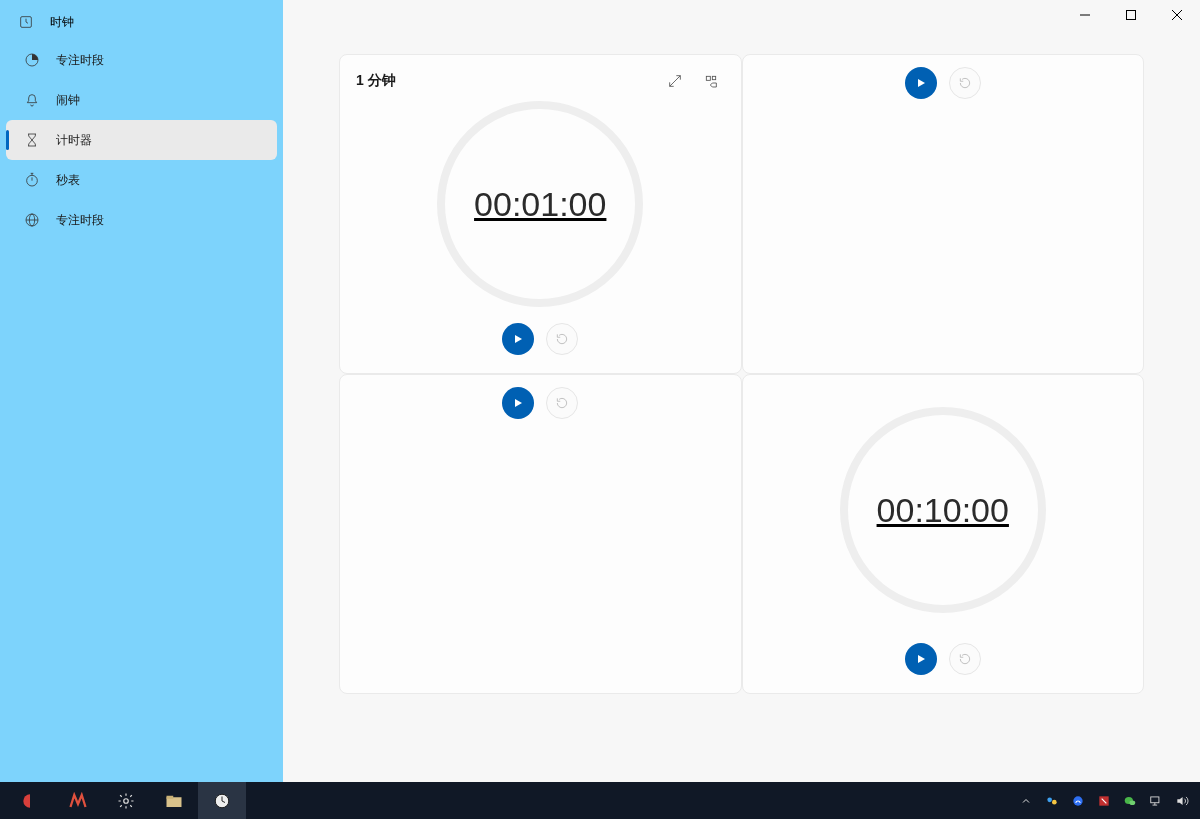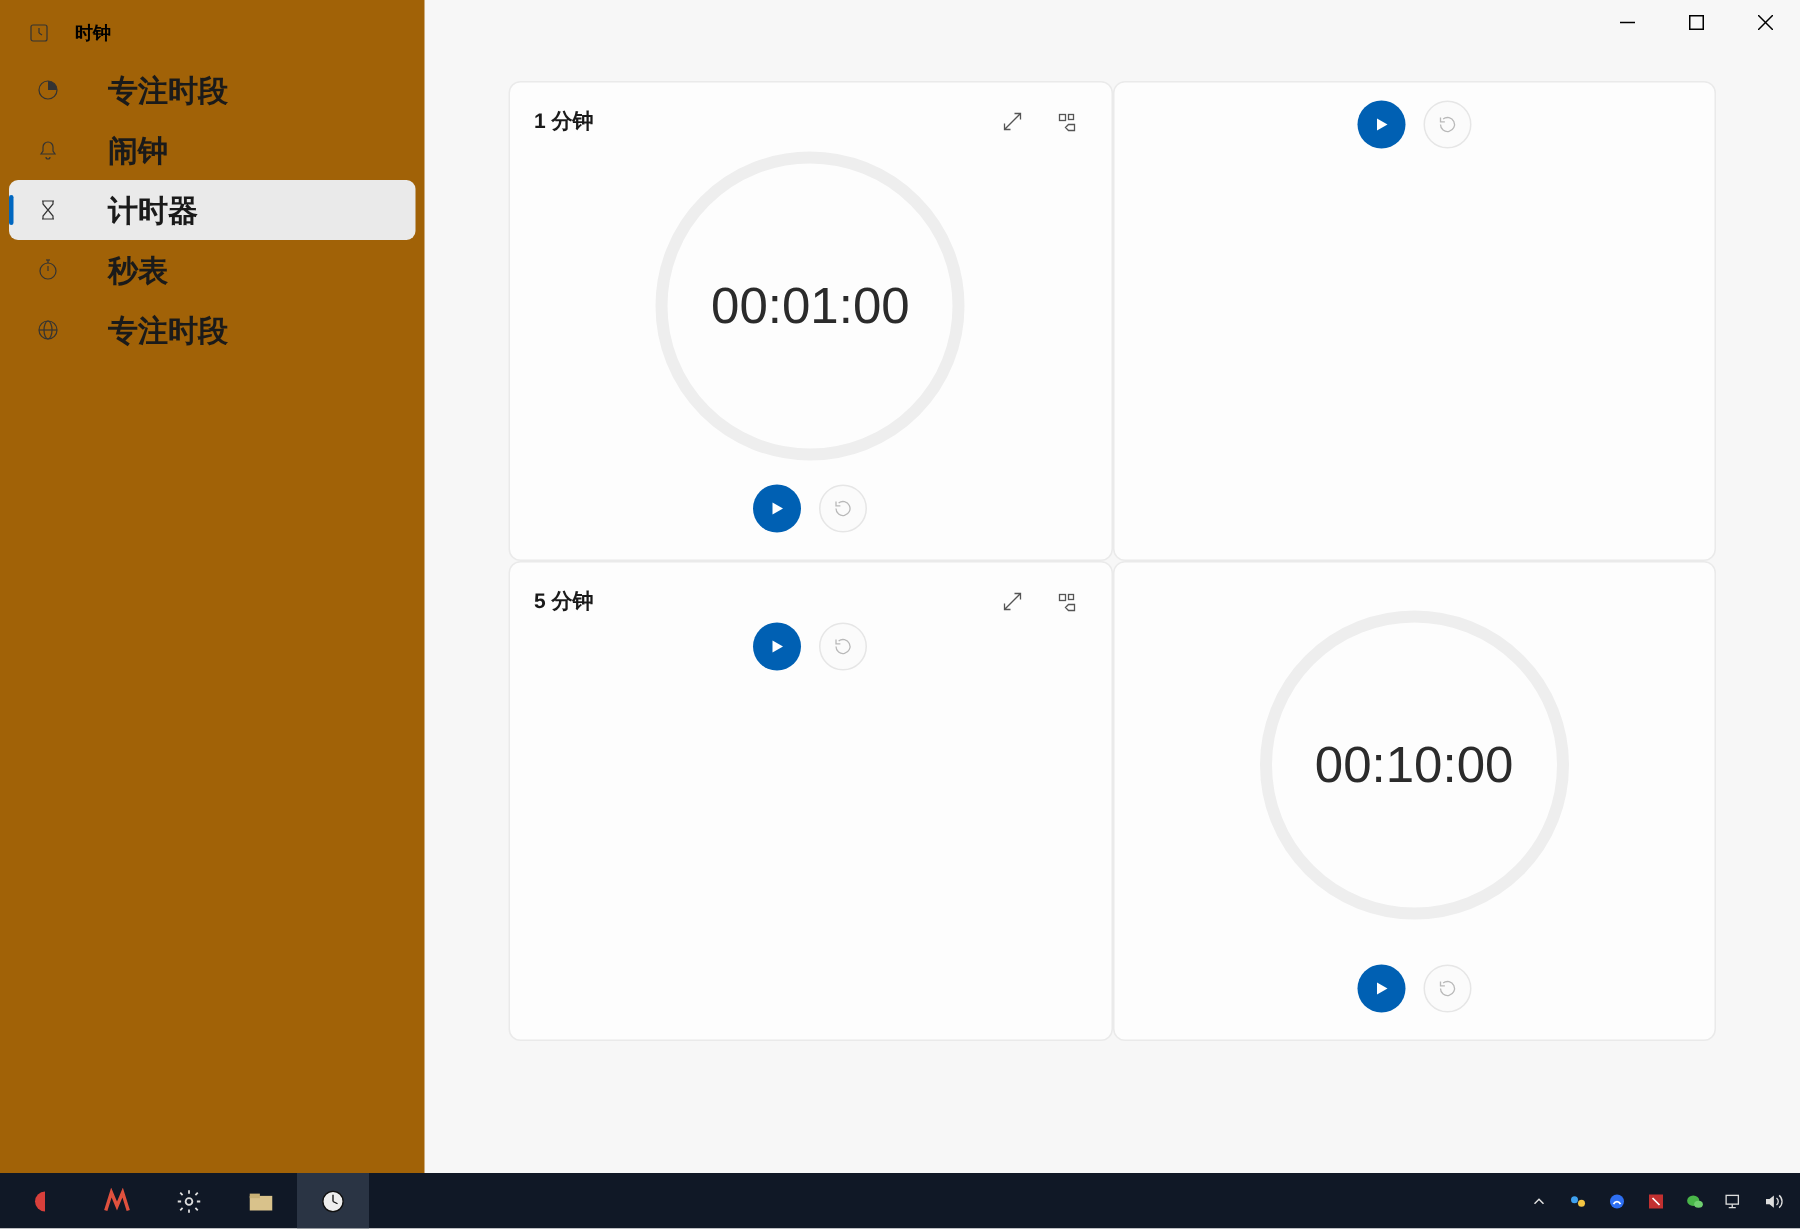--- a/index.html
+++ b/index.html
@@ -1,40 +1,40 @@
 <!DOCTYPE html>
 <html><head>
 <meta charset="utf-8">
 <style>
   * { box-sizing: border-box; margin: 0; padding: 0; }
   html, body { width: 1200px; height: 819px; overflow: hidden; font-family: "Segoe UI", "Microsoft YaHei", sans-serif; }
   body { display: flex; flex-direction: column; background: #f7f7f7; }
 
   .app { flex: 1; display: flex; background: #f7f7f7; }
-  .sidebar { width: 283px; background: #a16207; padding-top: 4px; font-weight: bold; }
+  .sidebar { width: 283px; background: #7dd3fc; padding-top: 4px; }
   .sidebar-header { display: flex; align-items: center; height: 36px; padding-left: 18px; gap: 16px; font-size: 12px; }
-  .sidebar-item { display: flex; align-items: center; height: 40px; padding-left: 18px; gap: 32px; font-size: 20px; color: #1a1a1a; border-radius: 6px; margin: 0 6px; position: relative; }
+  .sidebar-item { display: flex; align-items: center; height: 40px; padding-left: 18px; gap: 16px; font-size: 12px; color: #1a1a1a; border-radius: 6px; margin: 0 6px; position: relative; }
   .sidebar-item.active { background: #eaeaea; }
   .sidebar-item.active::before { content: ""; position: absolute; left: 0; top: 10px; bottom: 10px; width: 3px; background: #0067c0; border-radius: 2px; }
   .sidebar-icon { width: 16px; height: 16px; display: flex; align-items: center; justify-content: center; flex-shrink: 0; }
   .sidebar-icon svg { width: 16px; height: 16px; stroke: #333; fill: none; stroke-width: 1.2; }
 
   .titlebar-controls { position: absolute; top: 0; right: 0; display: flex; height: 30px; }
   .tctl { width: 46px; display: flex; align-items: center; justify-content: center; }
   .tctl svg { width: 10px; height: 10px; stroke: #000; stroke-width: 1; fill: none; }
 
   .main { flex: 1; padding: 54px 56px 0 56px; display: grid; grid-template-columns: 1fr 1fr; align-content: start; height: 100%; overflow: auto; }
   .card { background: #fdfdfd; border: 1px solid #eaeaea; border-radius: 8px; height: 320px; padding: 12px 16px; display: flex; flex-direction: column; position: relative; }
   .card-head { display: flex; justify-content: space-between; align-items: center; }
   .card-title { font-size: 14px; font-weight: 600; color: #1a1a1a; }
   .card-actions { display: flex; gap: 8px; }
   .iconbtn { width: 28px; height: 28px; display: flex; align-items: center; justify-content: center; border-radius: 4px; }
   .iconbtn svg { width: 16px; height: 16px; stroke: #555; fill: none; stroke-width: 1.3; }
 
-  .dial-wrap { flex: 1; display: flex; align-items: center; justify-content: center; margin-top: -10px; }
+  .dial-wrap { flex: 1; display: flex; align-items: center; justify-content: center; margin-top: -10px; text-decoration: underline; }
   .dial { width: 206px; height: 206px; border-radius: 50%; position: relative; display: flex; align-items: center; justify-content: center; }
   .dial::before { content:""; position:absolute; inset:0; border-radius:50%; border: 8px solid #eeeeee; }
   .dial-text { font-size: 34px; font-weight: 400; color: #2b2b2b; letter-spacing: 0; }
 
   .card-controls { display: flex; justify-content: center; gap: 12px; padding-bottom: 6px; }
   .btn-round { width: 32px; height: 32px; border-radius: 50%; display: flex; align-items: center; justify-content: center; }
   .btn-play { background: #0060b3; }
   .btn-play svg { width: 12px; height: 12px; fill: #fff; }
   .btn-reset { background: #fbfbfb; border: 1px solid #e6e6e6; }
   .btn-reset svg { width: 14px; height: 14px; stroke: #b9b9b9; fill: none; stroke-width: 1.5; }
@@ -181,37 +181,20 @@
           </div>
         <div class="btn-round btn-reset">
             <svg viewBox="0 0 24 24">
               <path d="M4 12a8 8 0 1 0 3-6.2M4 4v5h5"></path>
             </svg>
           </div>
       </div>
     </div>
 
     <div class="card">
-      <div class="card-head">
-        <div class="card-title">5 分钟</div>
-        <div class="card-actions">
-          <div class="iconbtn">
-              <svg viewBox="0 0 24 24">
-                <path d="M4 20L20 4M14 4h6v6M10 20H4v-6"></path>
-              </svg>
-            </div>
-          <div class="iconbtn">
-              <svg viewBox="0 0 24 24">
-                <rect x="5" y="5" width="6" height="6"></rect>
-                <rect x="14" y="5" width="5" height="5"></rect>
-                <path d="M11 18l3-3h6v6h-6z"></path>
-              </svg>
-            </div>
-        </div>
-      </div>
       <div class="card-controls">
         <div class="btn-round btn-play">
             <svg viewBox="0 0 24 24">
               <path d="M6 4l14 8-14 8z"></path>
             </svg>
           </div>
         <div class="btn-round btn-reset">
             <svg viewBox="0 0 24 24">
               <path d="M4 12a8 8 0 1 0 3-6.2M4 4v5h5"></path>
             </svg>

